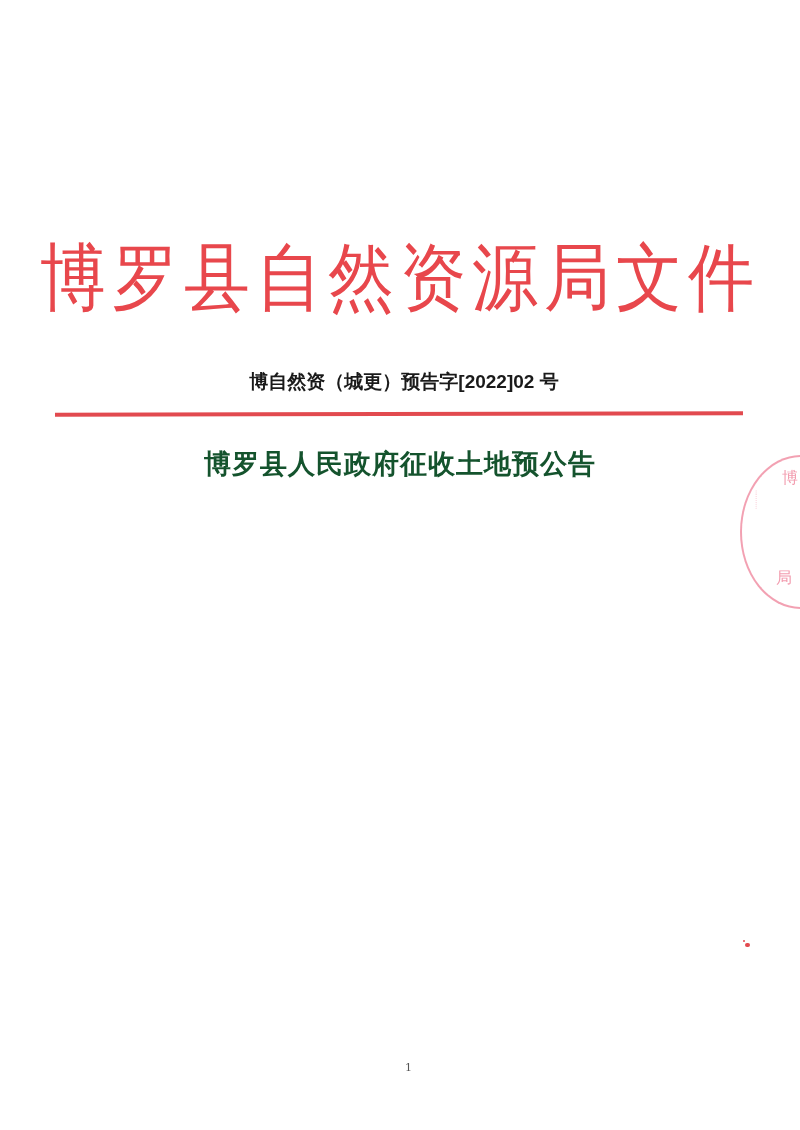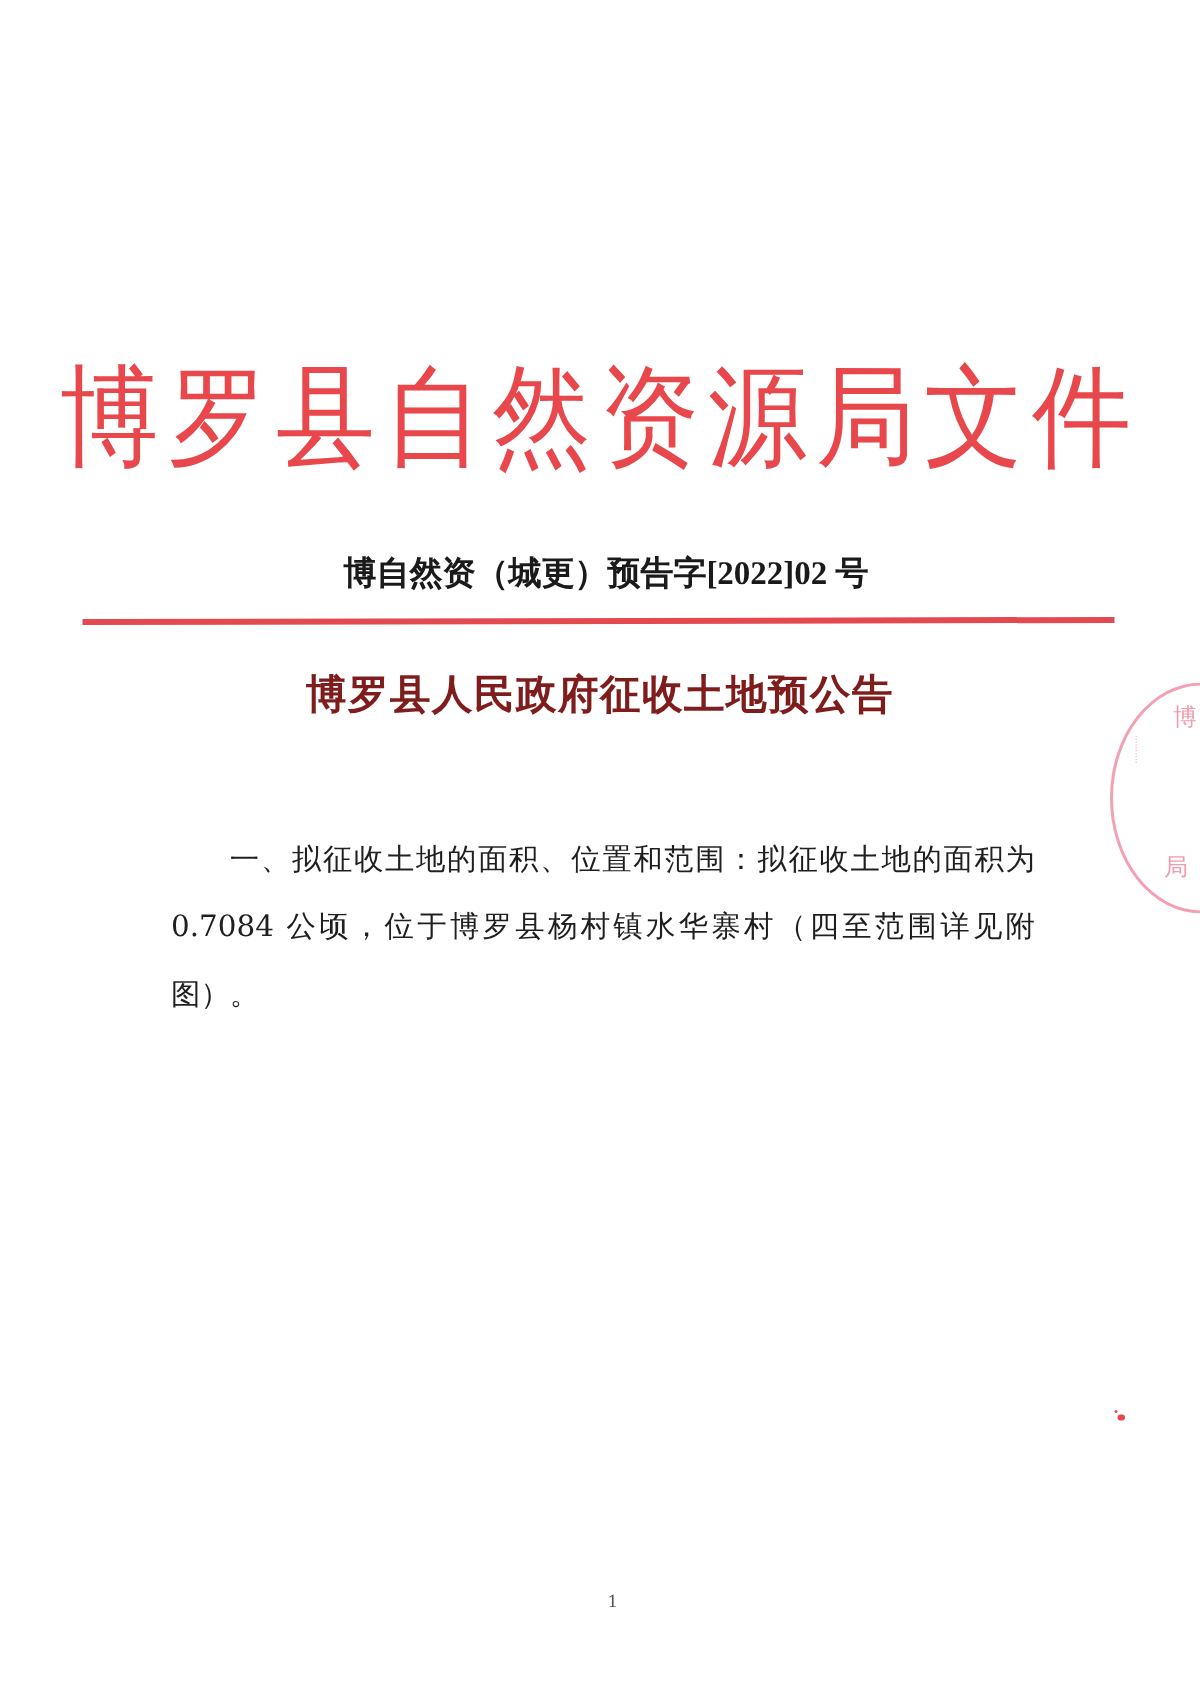--- a/index.html
+++ b/index.html
@@ -35,22 +35,22 @@
       transform: scaleY(1.12);
       transform-origin: top center;
       white-space: nowrap;
     }
     .doc-number {
       position: absolute;
       left: 0;
       top: 368px;
       width: 800px;
       text-align: center;
-      font-family: Liberation Serif, serif;
-      font-size: 22px;
+      font-family: Liberation Sans, sans-serif;
+      font-size: 19px;
       font-weight: bold;
       line-height: 28px;
       color: #1a1a1a;
       padding-left: 8px;
       box-sizing: border-box;
     }
     .red-rule {
       position: absolute;
       left: 55px;
       top: 412px;
@@ -62,21 +62,21 @@
     .notice-title {
       position: absolute;
       left: 0;
       top: 446px;
       width: 800px;
       text-align: center;
       font-family: "DejaVu Sans", "Liberation Sans", sans-serif;
       font-size: 27px;
       font-weight: bold;
       line-height: 36px;
-      color: #7f1d1d;
+      color: #14532d;
       letter-spacing: 1px;
     }
     .body-text {
       position: absolute;
       left: 114px;
       top: 550px;
       width: 576px;
       font-family: "DejaVu Serif", "Liberation Serif", serif;
       font-size: 19.6px;
       line-height: 45px;
@@ -150,21 +150,20 @@
 
   <div class="masthead">博罗县自然资源局文件</div>
 
   <div class="doc-number">博自然资（城更）预告字[2022]02 号</div>
 
   <div class="red-rule"></div>
 
   <div class="notice-title">博罗县人民政府征收土地预公告</div>
 
   <div class="body-text">
-    <p>一、拟征收土地的面积、位置和范围：拟征收土地的面积为 0.7084 公顷，位于博罗县杨村镇水华寨村（四至范围详见附图）。</p>
   </div>
 
   <div class="seal-partial"></div>
   <span class="seal-char c1">博</span>
   <span class="seal-char c2">局</span>
   <span class="seal-dots">··········</span>
 
   <div class="stray-mark"></div>
   <div class="stray-mark m2"></div>
 

